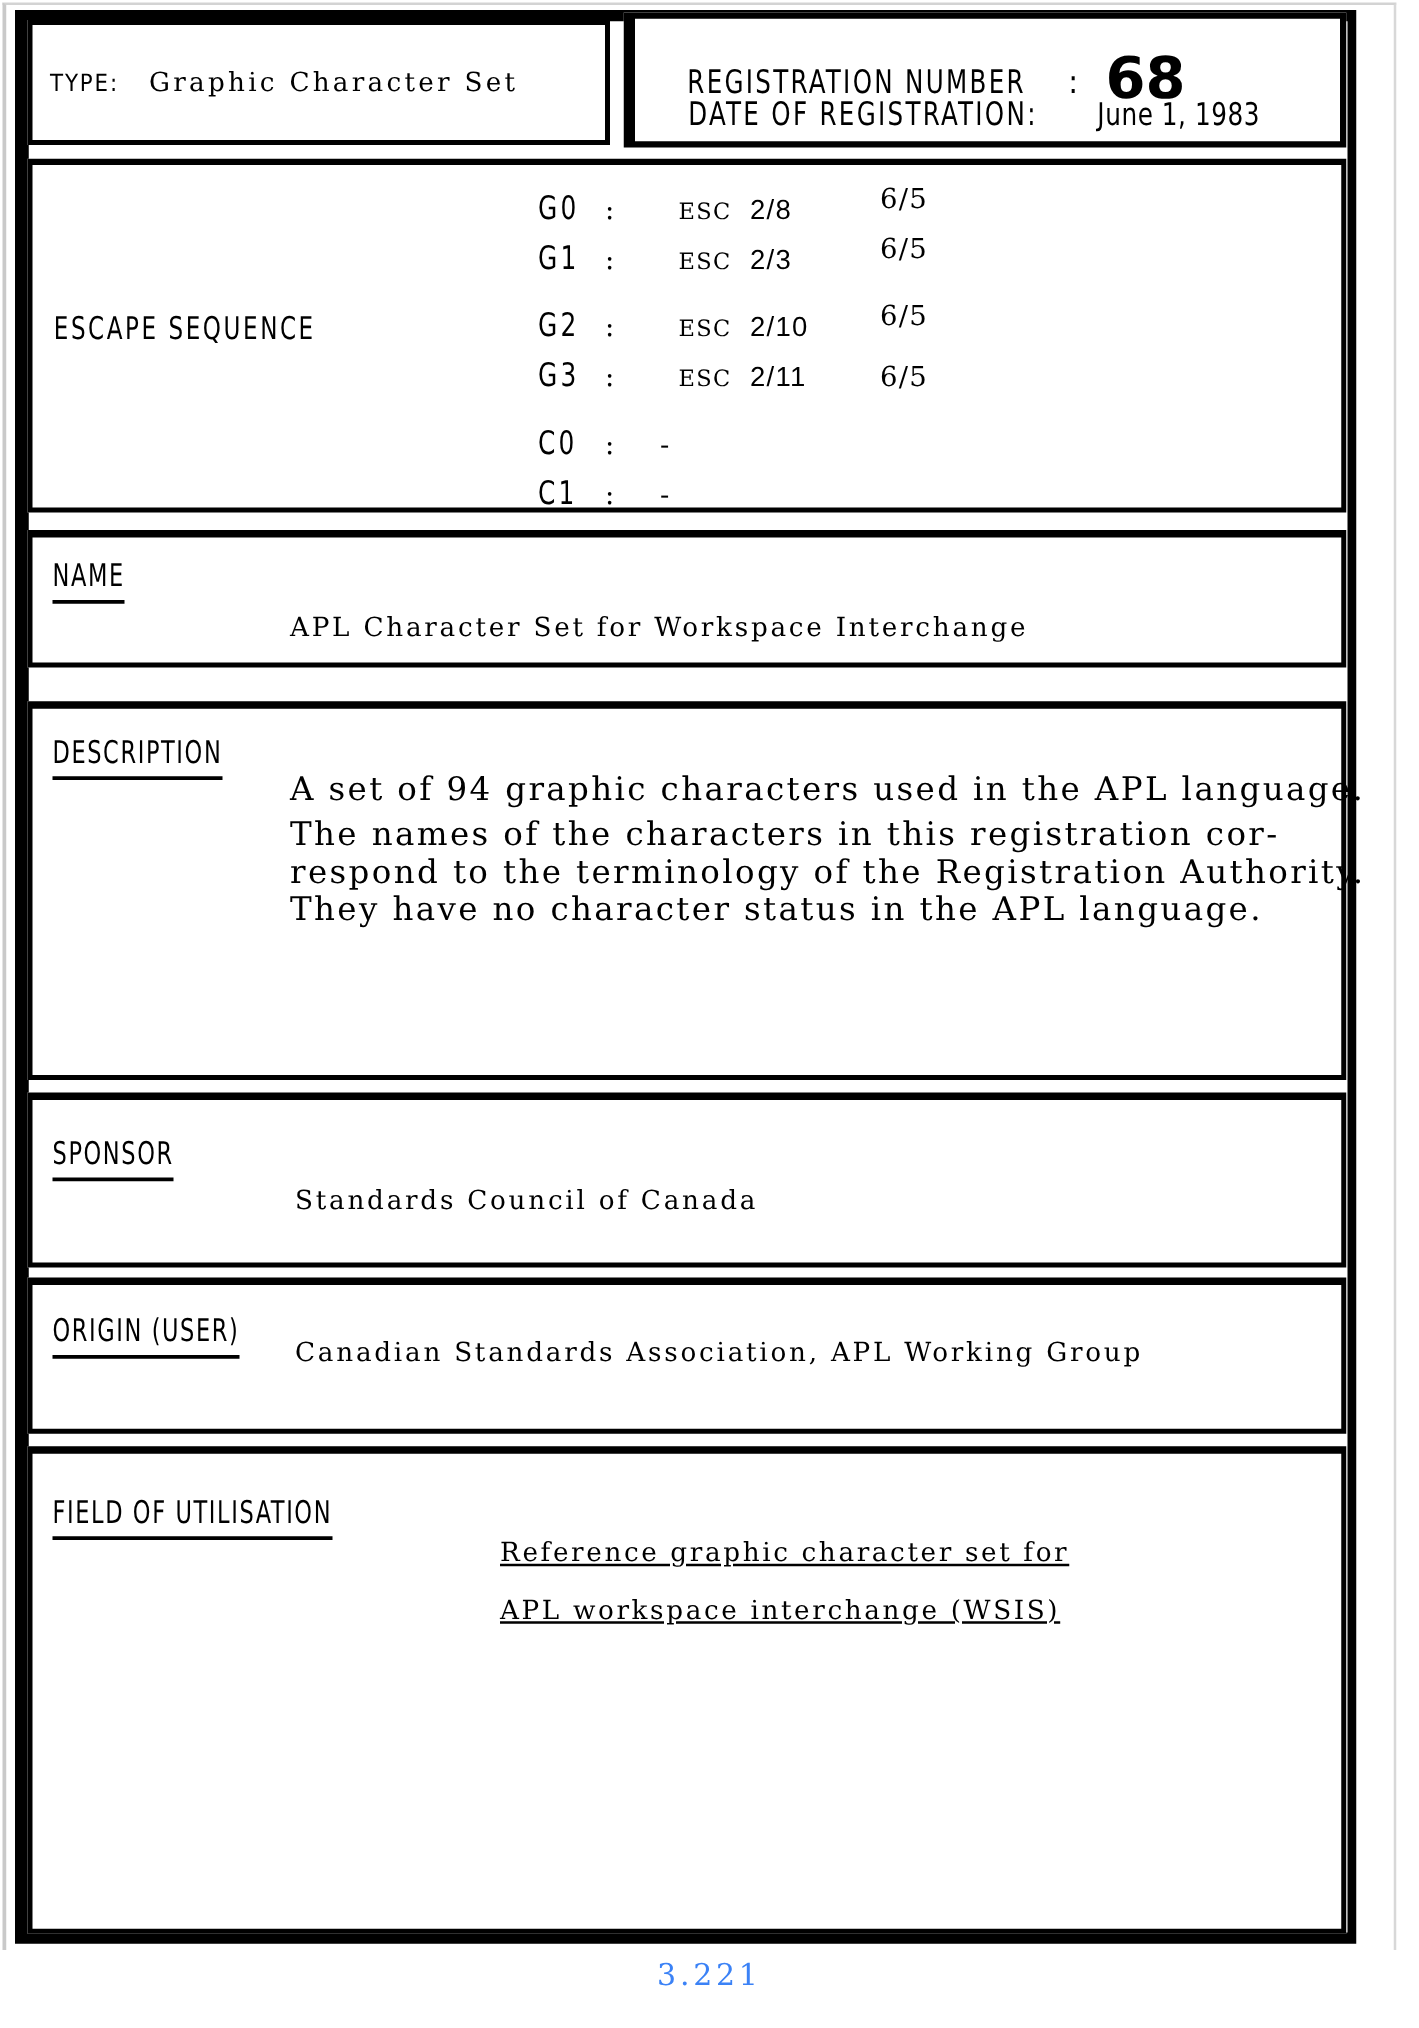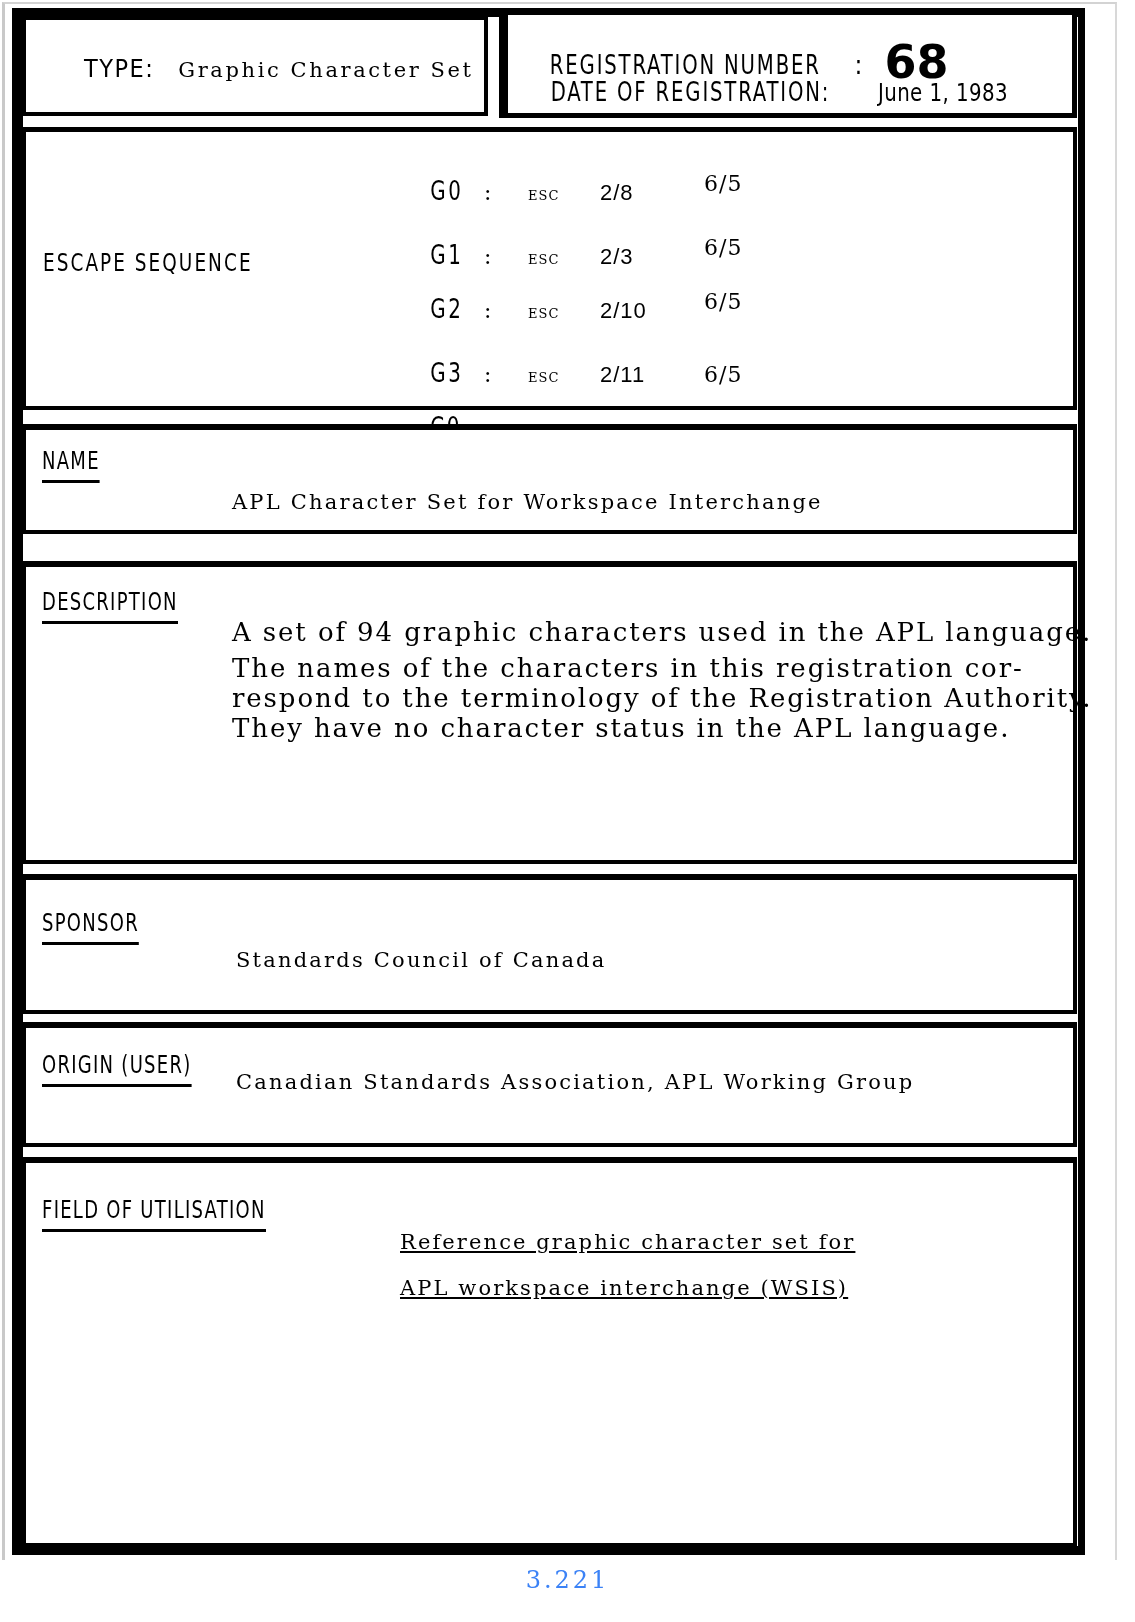--- a/index.html
+++ b/index.html
@@ -71,23 +71,22 @@
     white-space: nowrap;
   }
   .stencil {
     font-family: "DejaVu Sans Condensed", "Liberation Sans Narrow", "Liberation Sans", sans-serif;
     font-stretch: condensed;
     transform: scaleX(0.82);
     transform-origin: left center;
     letter-spacing: 1px;
   }
   .type-key {
-    font-size: 25px;
+    font-size: 19px;
     letter-spacing: 1.5px;
-    margin-left: 44px;
   }
   .type-val {
     font-family: "DejaVu Serif", "Liberation Serif", serif;
     font-size: 21px;
     letter-spacing: 2.6px;
     margin-left: 24px;
   }
 
   .reg-row {
     position: absolute;
@@ -148,41 +147,41 @@
   }
   .esc-table {
     position: absolute;
     left: 400px; top: 20px;
   }
   .esc-row {
     display: flex;
     align-items: baseline;
     height: 40px;
     white-space: nowrap;
-    margin-top: 24px;
   }
   .esc-row.gap { margin-top: 14px; }
   .esc-set {
     width: 58px;
     font-family: "DejaVu Sans Condensed", "Liberation Sans Narrow", "Liberation Sans", sans-serif;
     font-size: 26px;
     letter-spacing: 3px;
     transform: scaleX(0.85);
     transform-origin: left baseline;
   }
   .esc-colon {
     width: 44px;
     font-family: "DejaVu Serif", serif;
     font-size: 22px;
   }
   .esc-esc {
     width: 72px;
     font-family: "DejaVu Serif", "Liberation Serif", serif;
-    font-size: 13px;
+    font-size: 18px;
     letter-spacing: 1px;
+    text-align: center;
   }
   .esc-code {
     width: 104px;
     font-family: Liberation Sans, sans-serif;
     font-size: 22px;
     letter-spacing: 1px;
   }
   .esc-final {
     font-family: "DejaVu Serif", "Liberation Serif", serif;
     font-size: 22px;

